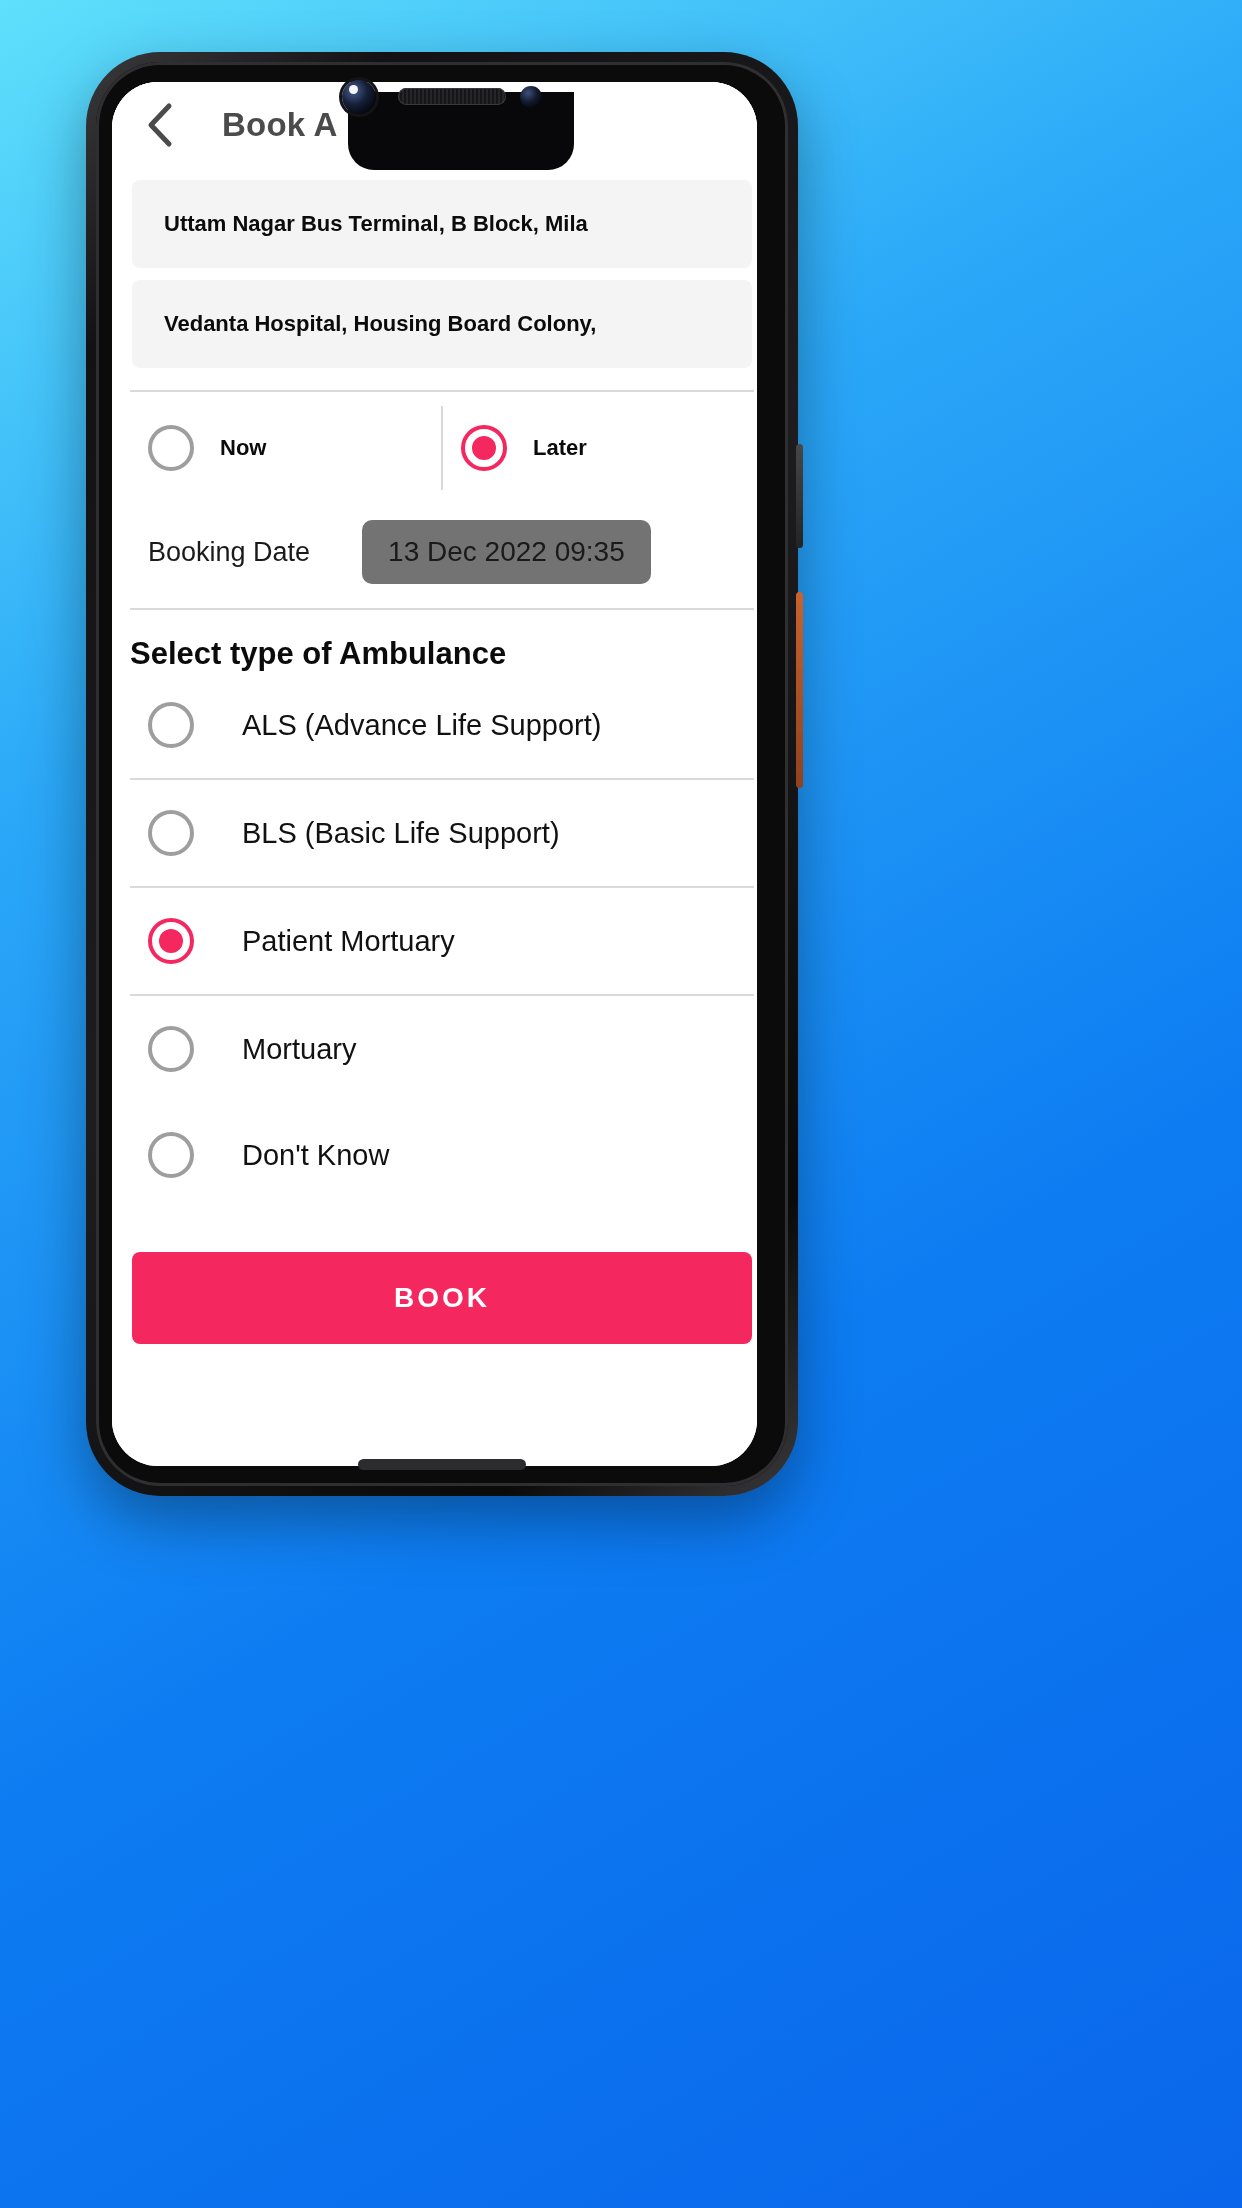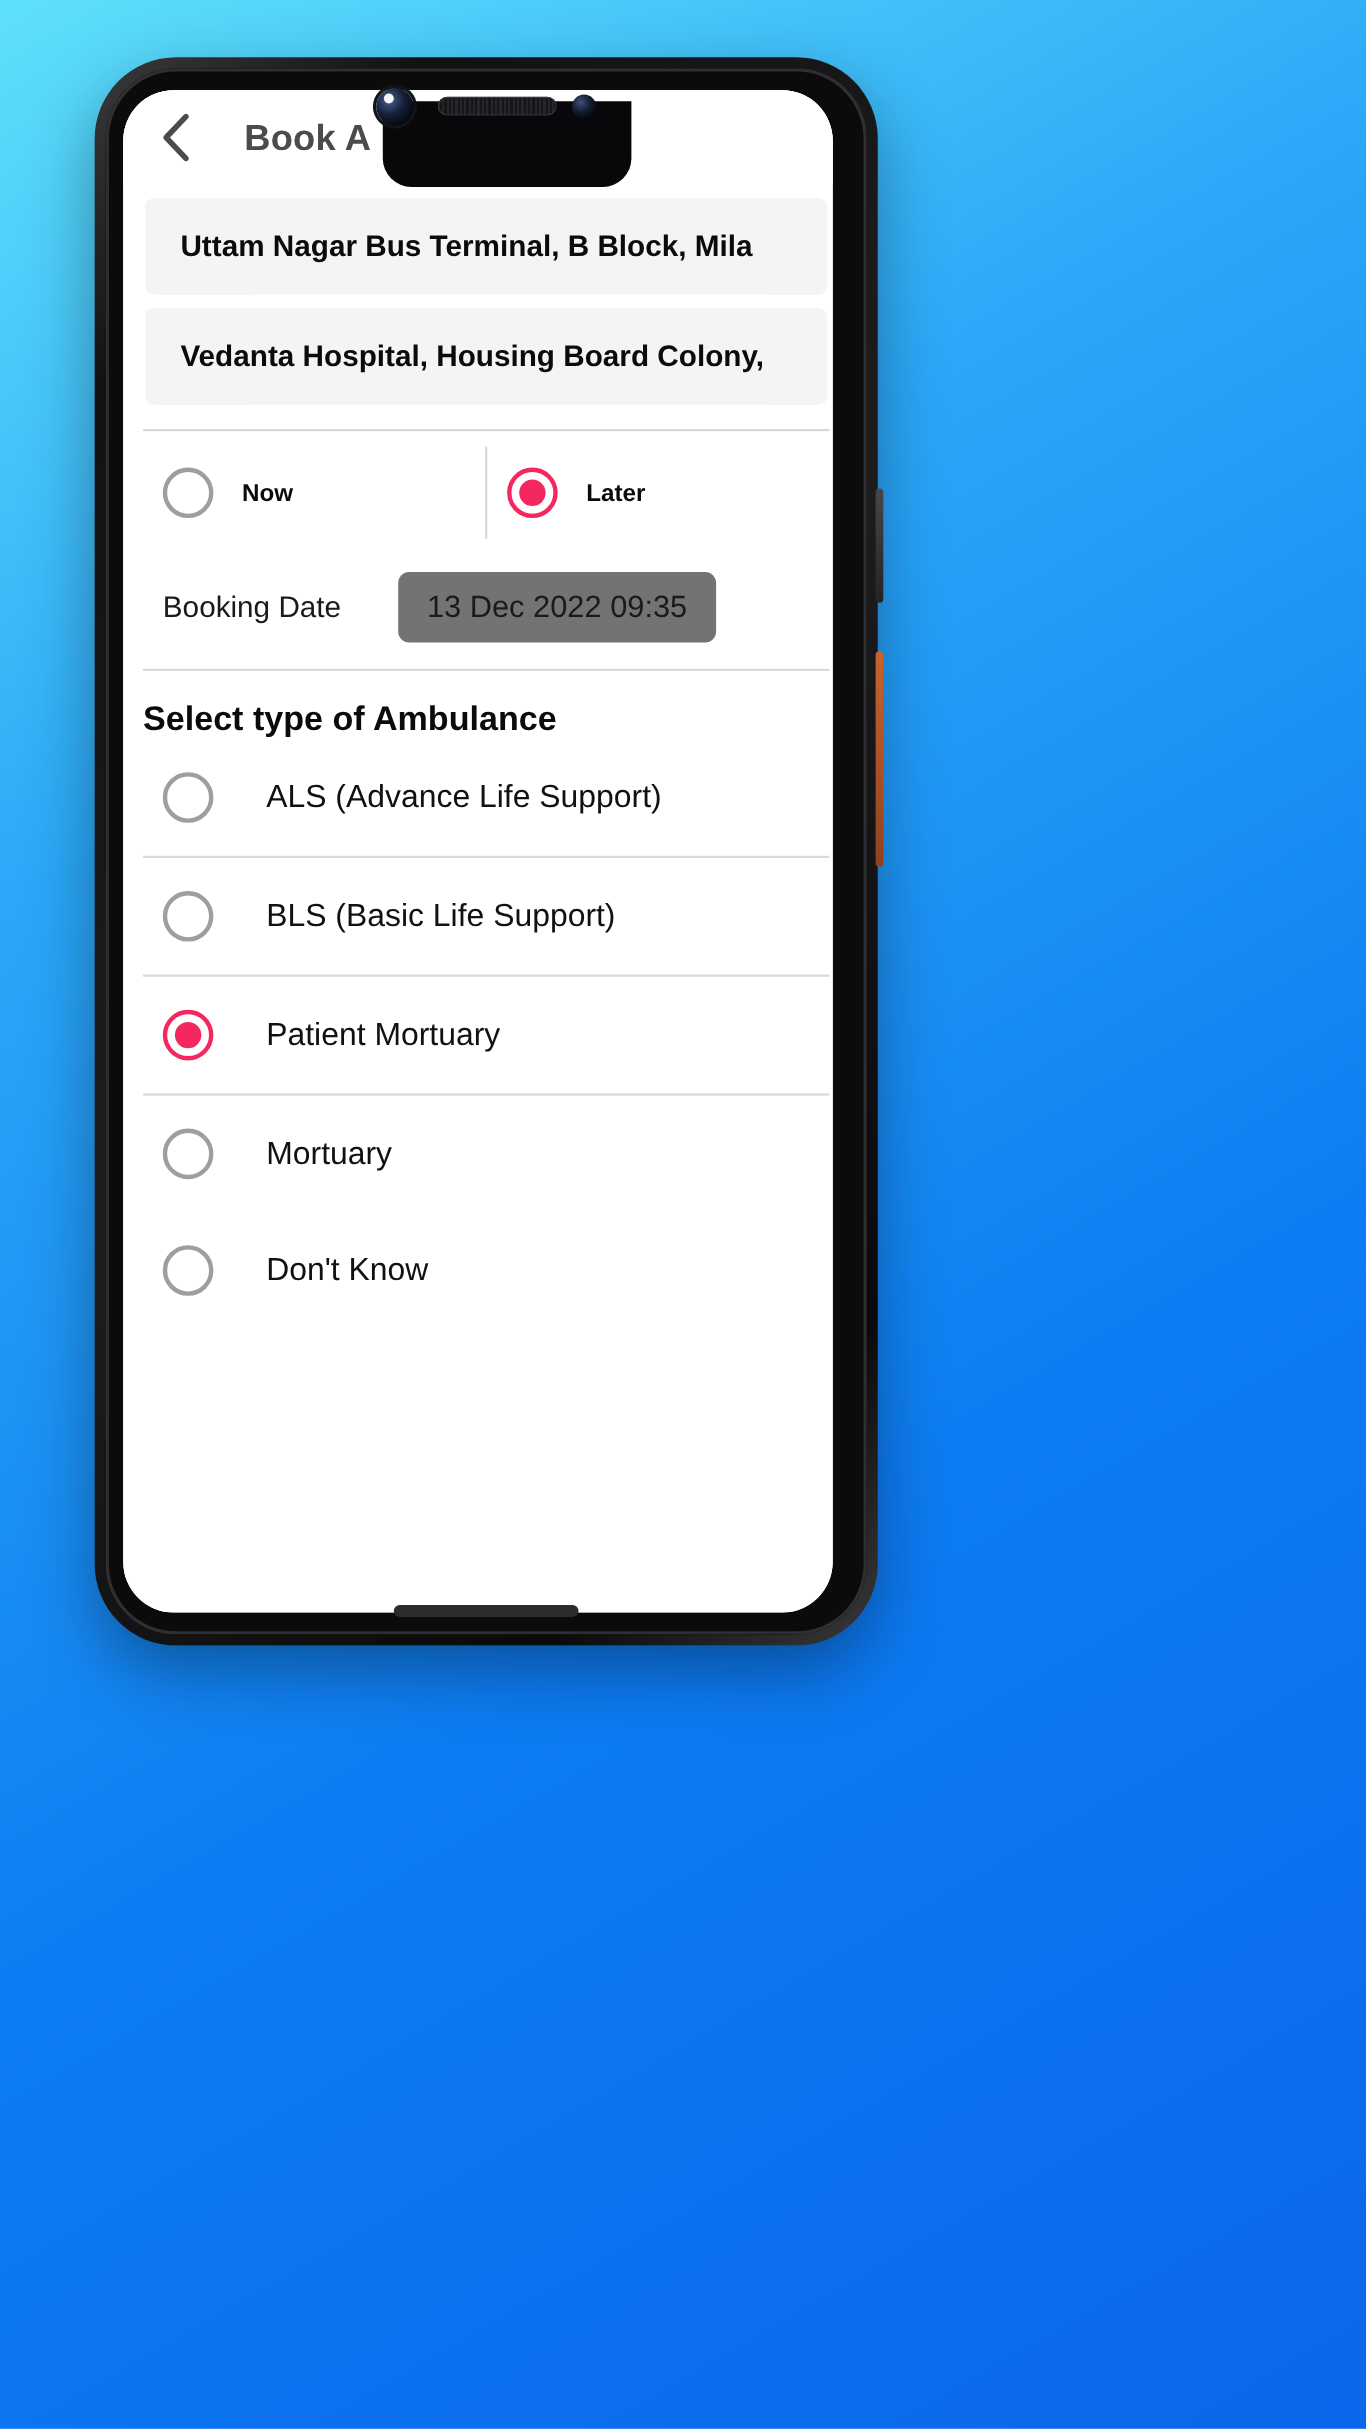--- a/index.html
+++ b/index.html
@@ -62,21 +62,21 @@
   #screen-title{
     font-size:33px;font-weight:700;color:#4b4b4b;letter-spacing:.2px;
     margin-left:34px;white-space:nowrap;
   }
 
   .field-box{
     margin:12px 20px 0 20px;height:88px;background:#f4f4f5;border-radius:8px;
     display:flex;align-items:center;padding:0 0 0 32px;overflow:hidden;
   }
   .field-box .field-text{
-    font-size:27px;font-weight:700;color:#0b0b0b;white-space:nowrap;
+    font-size:22px;font-weight:700;color:#0b0b0b;white-space:nowrap;
   }
 
   .hr{height:2px;background:#d9d9d9;margin:22px 18px 0 18px;}
 
   
   #when-row{display:flex;margin:0 18px;height:112px;align-items:center;}
   .when-cell{display:flex;align-items:center;flex:1;padding-left:18px;height:100%;cursor:pointer;}
   #when-divider{width:2px;height:84px;background:#d9d9d9;}
   .radio{
     width:46px;height:46px;border-radius:50%;box-sizing:border-box;
@@ -195,20 +195,23 @@
         <span class="type-label">Mortuary</span>
       </div>
 
       <div class="type-row">
         <span class="radio">
             <span class="dot"></span>
           </span>
         <span class="type-label">Don't Know</span>
       </div>
 
+      <button id="book-button">
+        <span id="book-button-label">BOOK</span>
+      </button>
 
     </div>
 
     <div id="notch"></div>
   </div>
 
   <div id="front-camera"></div>
   <div id="earpiece-speaker"></div>
   <div id="proximity-sensor"></div>
   <div id="power-button"></div>

